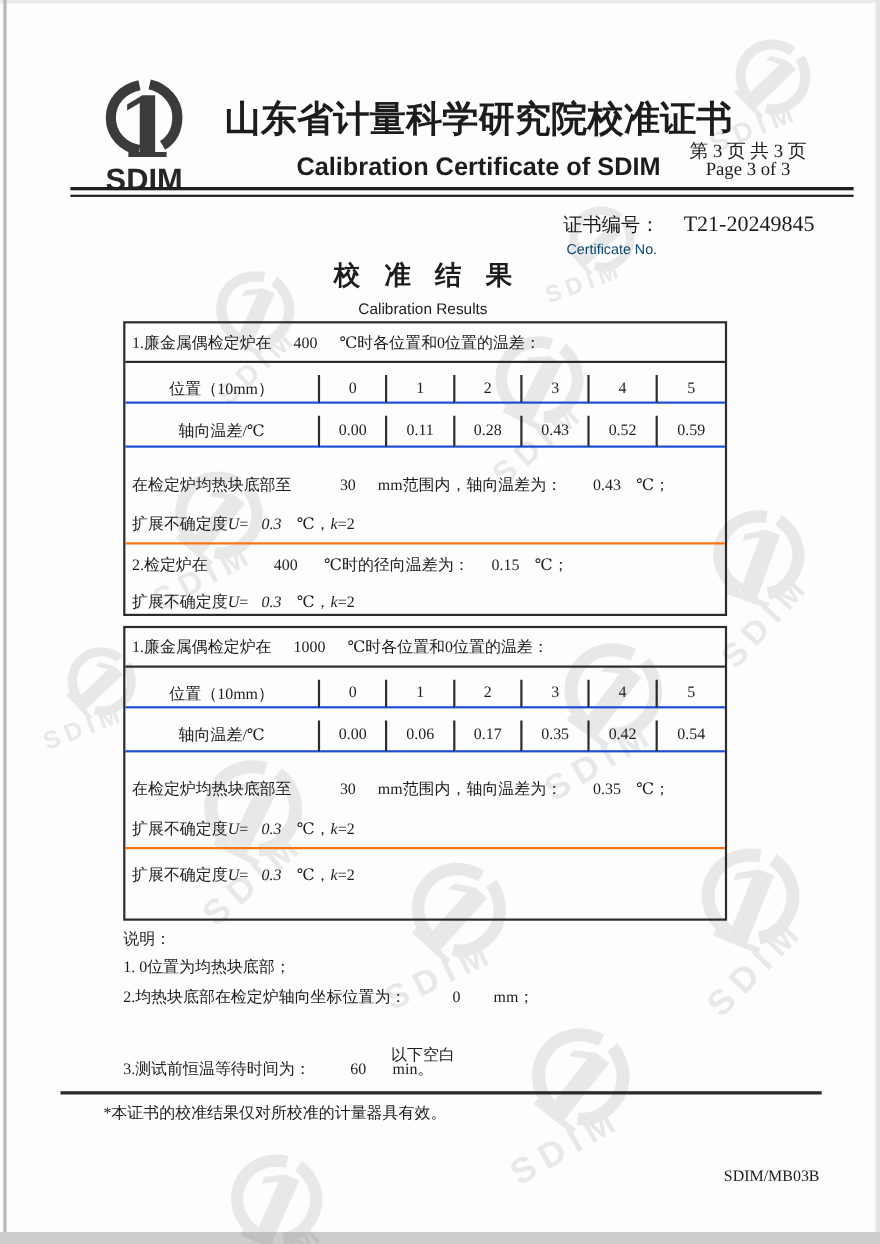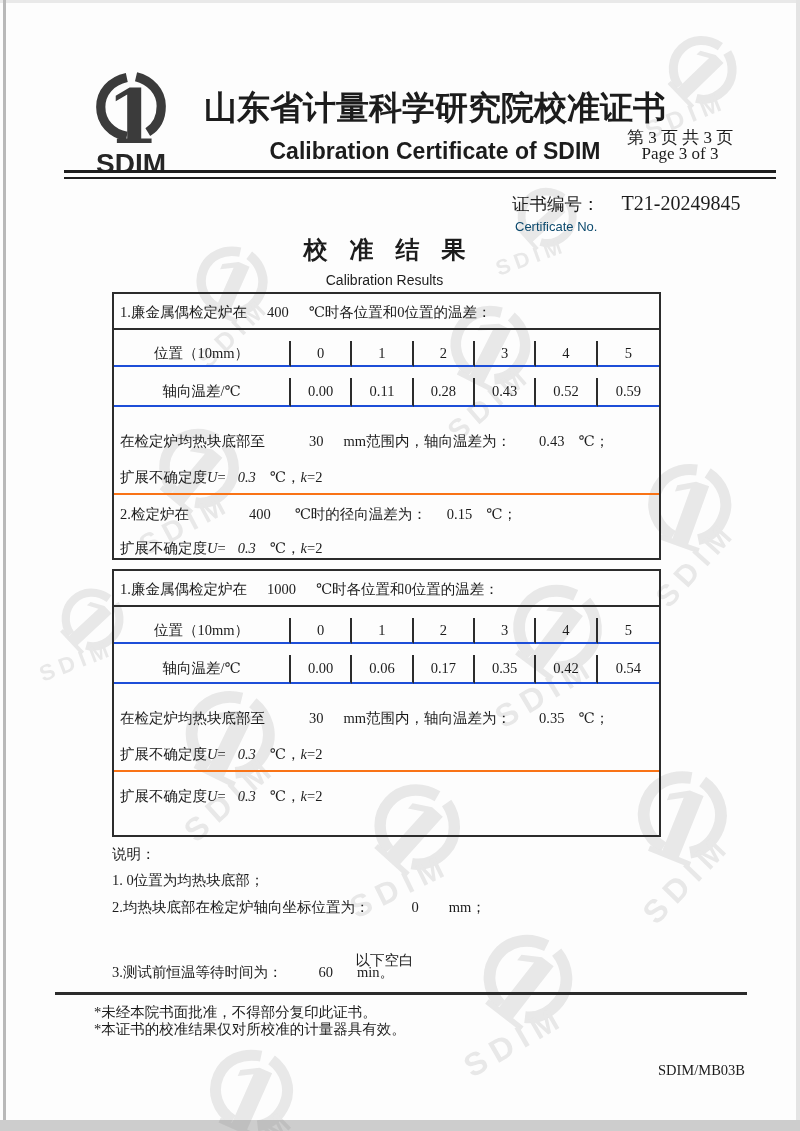--- a/index.html
+++ b/index.html
@@ -246,16 +246,15 @@
     <span>2.均热块底部在检定炉轴向坐标位置为：</span><span class="nv2">0</span><span>mm；</span>
   </div>
   <div class="n3">
     <span>3.测试前恒温等待时间为：</span><span class="nv3">60</span><span>min。</span>
   </div>
   <div class="n-end">以下空白</div>
 </div>
 
 <div class="abs rule-footer"></div>
 <div class="abs footnotes">
-  <div>*未经本院书面批准，不得部分复印此证书。</div>
   <div>*本证书的校准结果仅对所校准的计量器具有效。</div>
 </div>
 <div class="abs doccode">SDIM/MB03B</div>
 
 </body></html>

